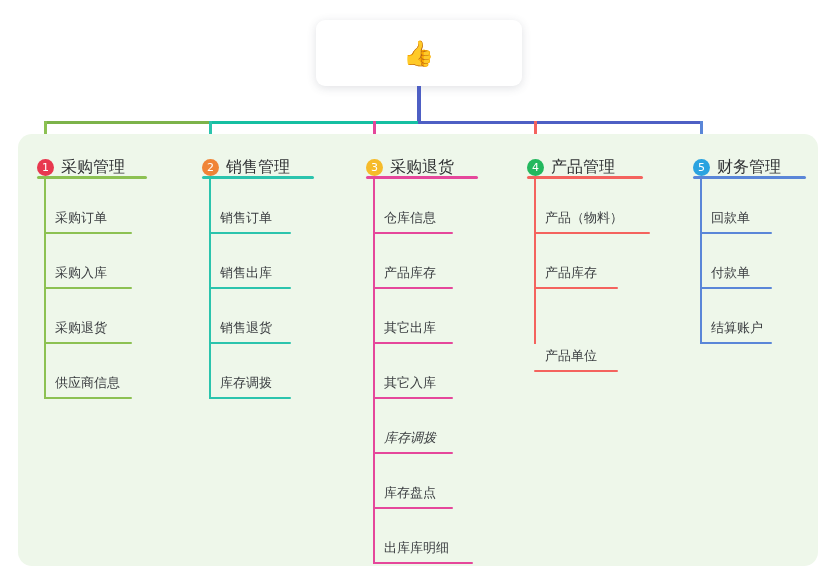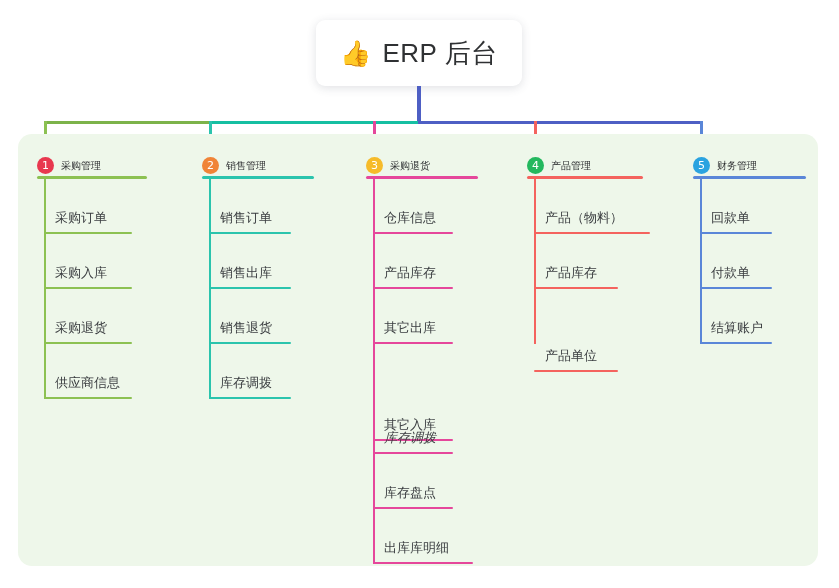--- a/index.html
+++ b/index.html
@@ -47,39 +47,38 @@
     position:absolute;left:0;top:12px;
     display:flex;align-items:center;gap:7px;
     white-space:nowrap;
   }
   .badge{
     width:17px;height:17px;border-radius:50%;
     color:#fff;font-size:11px;line-height:17px;
     text-align:center;display:inline-block;
     font-family:"DejaVu Sans",sans-serif;
   }
-  .col-title{font-size:10px;color:#2f3133;}
+  .col-title{font-size:16px;color:#2f3133;}
   .head-rule{position:absolute;left:0;height:3px;border-radius:2px;}
   .spine{position:absolute;width:2px;}
 
   .item{position:absolute;}
   .item-label{
     position:absolute;bottom:7px;left:18px;
     font-size:13px;color:#3a3d40;white-space:nowrap;
   }
   .item-rule{position:absolute;left:0;bottom:0;height:2px;border-radius:1px;}
 </style>
 </head>
 <body>
 
 <div id="stage">
 
   <div class="root-card">
     <span class="root-emoji">👍</span>
-    <span class="root-title">ERP 后台</span>
   </div>
 
   <div id="connectors">
       <div class="seg" style="left: 417px; top: 86px; width: 4px; height: 38px; background: rgb(78, 95, 196);"></div>
       <div class="seg" style="left: 44px; top: 121px; width: 167px; height: 3px; background: rgb(124, 179, 74);"></div>
       <div class="seg" style="left: 209px; top: 121px; width: 211px; height: 3px; background: rgb(22, 191, 162);"></div>
       <div class="seg" style="left: 418px; top: 121px; width: 285px; height: 3px; background: rgb(78, 95, 196);"></div>
       <div class="seg" style="left: 44px; top: 121px; width: 3px; height: 42px; background: rgb(140, 193, 82);"></div>
       <div class="seg" style="left: 209px; top: 121px; width: 3px; height: 42px; background: rgb(43, 196, 173);"></div>
       <div class="seg" style="left: 373px; top: 121px; width: 3px; height: 42px; background: rgb(229, 71, 155);"></div>
@@ -150,21 +149,21 @@
           <div class="item-rule" style="left: 7px; width: 80px; background: rgb(229, 71, 155);"></div>
         </div>
         <div class="item" style="left: 0px; top: 112px; height: 32px; width: 86px;">
           <span class="item-label">产品库存</span>
           <div class="item-rule" style="left: 7px; width: 80px; background: rgb(229, 71, 155);"></div>
         </div>
         <div class="item" style="left: 0px; top: 167px; height: 32px; width: 86px;">
           <span class="item-label">其它出库</span>
           <div class="item-rule" style="left: 7px; width: 80px; background: rgb(229, 71, 155);"></div>
         </div>
-        <div class="item" style="left: 0px; top: 222px; height: 32px; width: 86px; margin-top: 42px;">
+        <div class="item" style="left: 0px; top: 222px; height: 32px; width: 86px;">
           <span class="item-label">其它入库</span>
           <div class="item-rule" style="left: 7px; width: 80px; background: rgb(229, 71, 155);"></div>
         </div>
         <div class="item" style="left: 0px; top: 277px; height: 32px; width: 86px; font-style: italic;">
           <span class="item-label">库存调拨</span>
           <div class="item-rule" style="left: 7px; width: 80px; background: rgb(229, 71, 155);"></div>
         </div>
         <div class="item" style="left: 0px; top: 332px; height: 32px; width: 86px;">
           <span class="item-label">库存盘点</span>
           <div class="item-rule" style="left: 7px; width: 80px; background: rgb(229, 71, 155);"></div>

